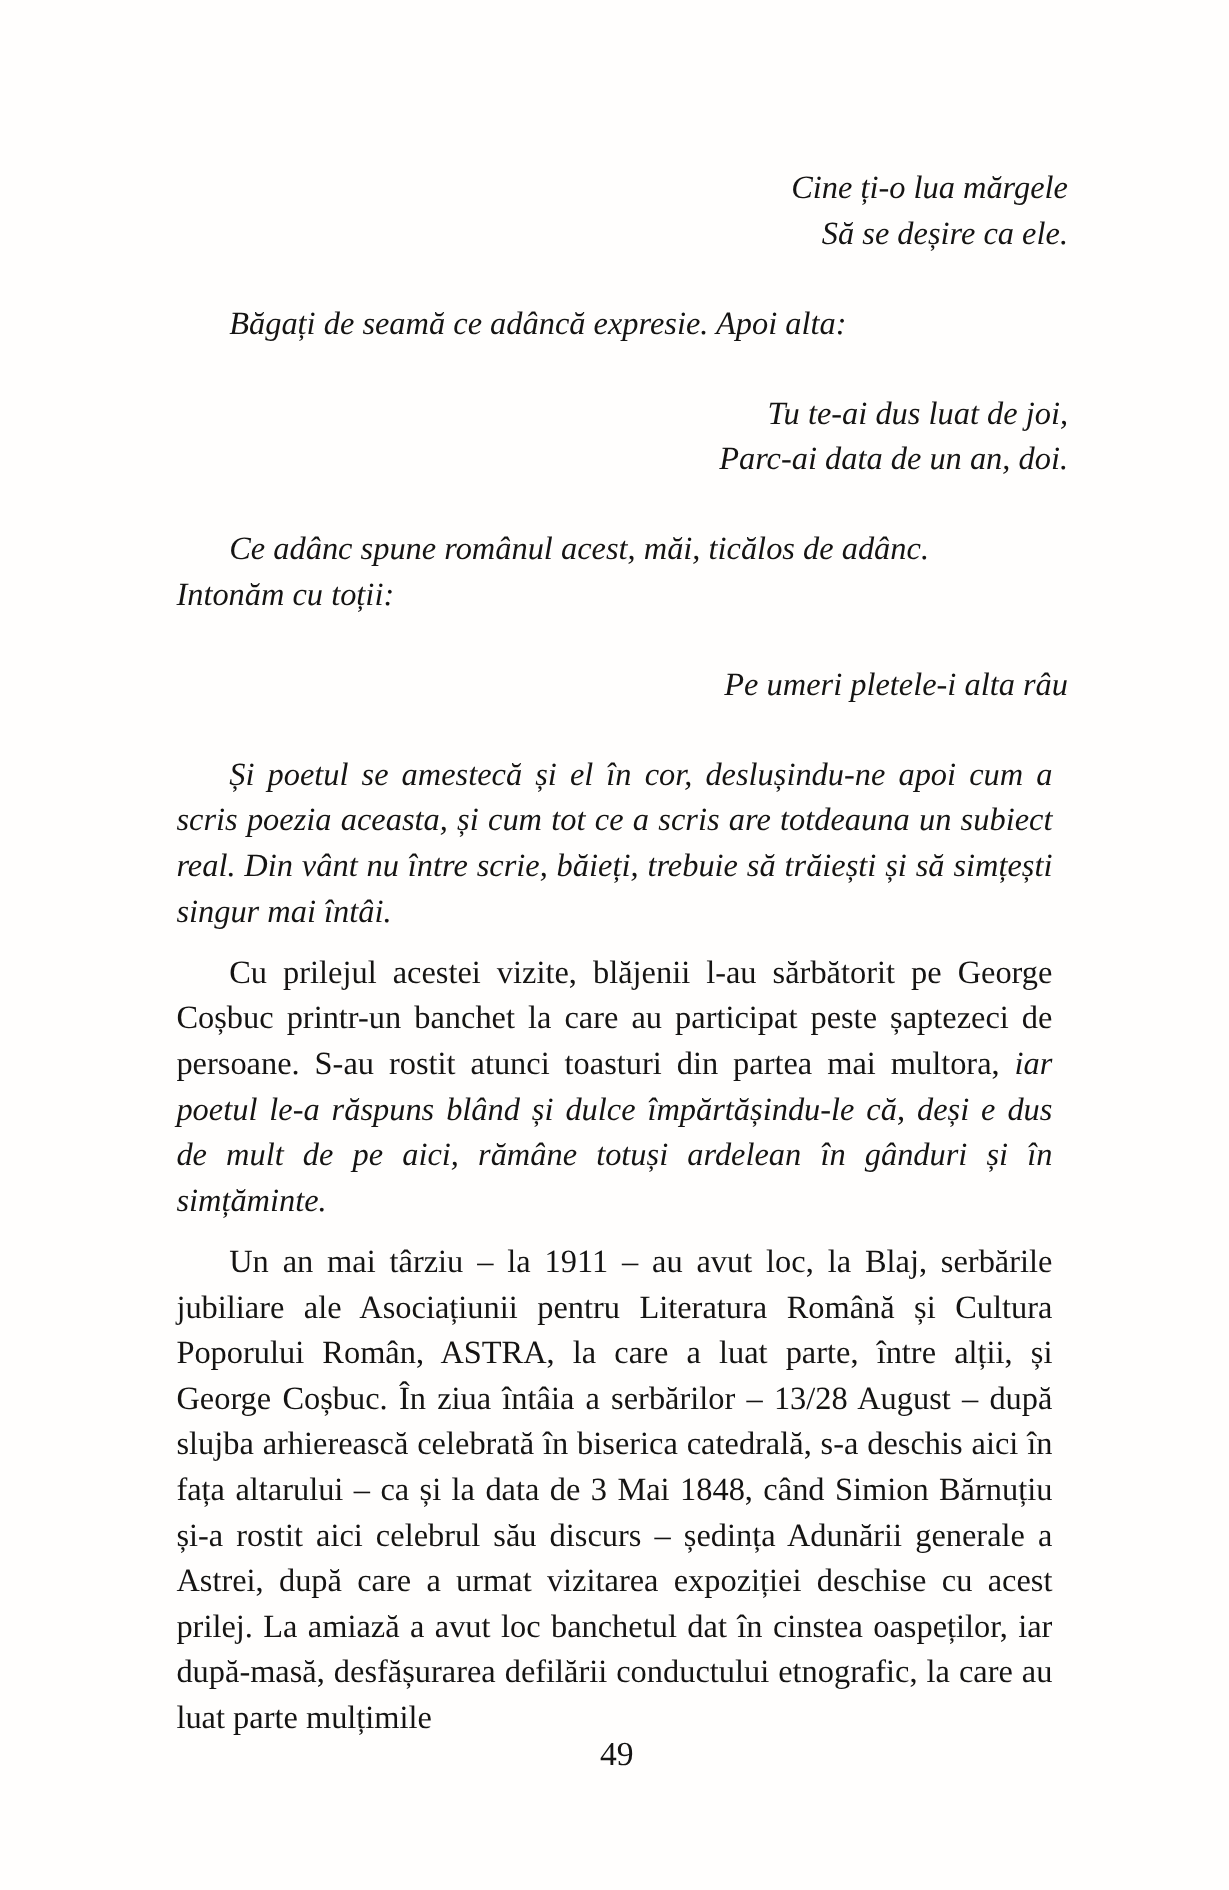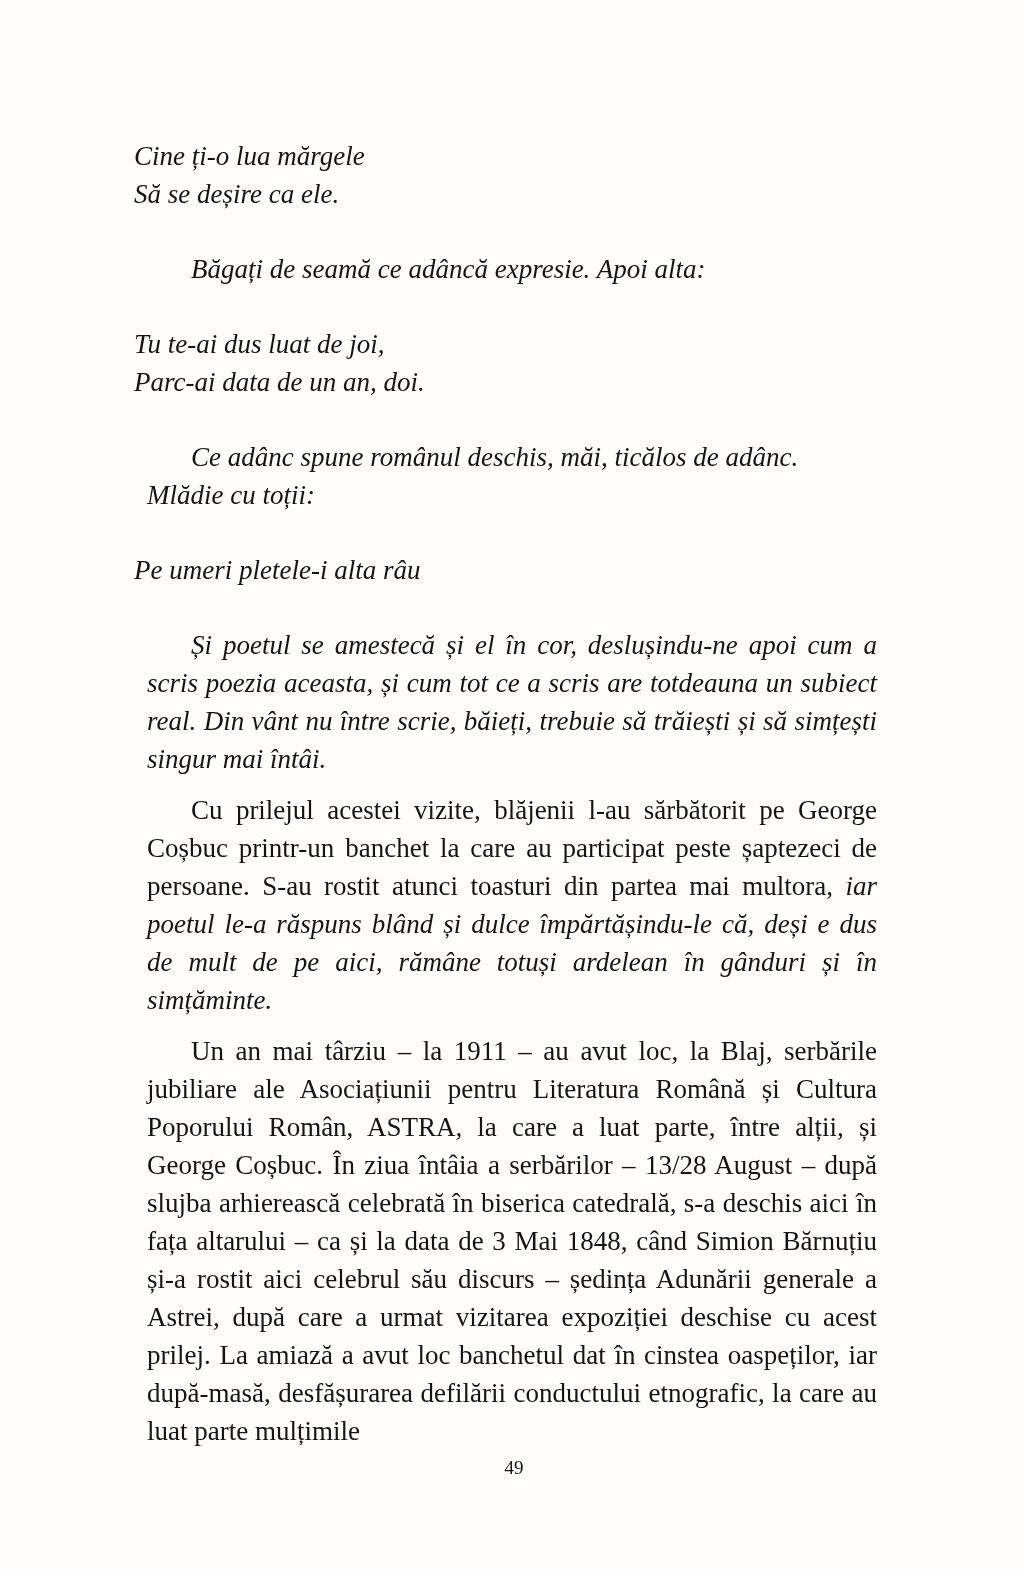--- a/index.html
+++ b/index.html
@@ -17,21 +17,21 @@
     overflow: hidden;
   }
   .content {
     width: 756px;
     margin: 0 auto;
     padding-top: 100px;
     font-size: 27px;
     line-height: 38px;
   }
   .verse {
-    text-align: left;
+    text-align: right;
     font-style: italic;
     margin: 37px 0;
   }
   .verse-line {
     white-space: nowrap;
   }
   p.para {
     margin: 13px;
     text-align: justify;
     text-indent: 44px;
@@ -41,39 +41,39 @@
   }
   p.para span.roman {
     font-style: normal;
   }
   .page-number {
     position: absolute;
     bottom: 96px;
     left: 4px;
     right: 0;
     text-align: center;
-    font-size: 19px;
+    font-size: 28px;
     font-style: normal;
   }
 </style>
 </head>
 <body>
 
 <div class="page">
   <div class="content">
       <div class="verse">
         <div class="verse-line">Cine ți-o lua mărgele</div>
         <div class="verse-line">Să se deșire ca ele.</div>
       </div>
       <p class="para"><span class="italic">Băgați de seamă ce adâncă expresie. Apoi alta:</span></p>
       <div class="verse">
         <div class="verse-line">Tu te-ai dus luat de joi,</div>
         <div class="verse-line">Parc-ai data de un an, doi.</div>
       </div>
-      <p class="para"><span class="italic">Ce adânc spune românul deschis, măi, ticălos de adânc.</span><br><span class="italic">Mlădie cu toții:</span></p>
+      <p class="para"><span class="italic">Ce adânc spune românul acest, măi, ticălos de adânc.</span><br><span class="italic">Intonăm cu toții:</span></p>
       <div class="verse">
         <div class="verse-line">Pe umeri pletele-i alta râu</div>
       </div>
       <p class="para"><span class="italic">Și poetul se amestecă și el în cor, deslușindu-ne apoi cum a scris poezia aceasta, și cum tot ce a scris are totdeauna un subiect real. Din vânt nu între scrie, băieți, trebuie să trăiești și să simțești singur mai întâi.</span></p>
       <p class="para"><span class="roman">Cu prilejul acestei vizite, blăjenii l-au sărbătorit pe George Coșbuc printr-un banchet la care au participat peste șaptezeci de persoane. S-au rostit atunci toasturi din partea mai multora, </span><span class="italic">iar poetul le-a răspuns blând și dulce împărtășindu-le că, deși e dus de mult de pe aici, rămâne totuși ardelean în gânduri și în simțăminte.</span></p>
       <p class="para"><span class="roman">Un an mai târziu – la 1911 – au avut loc, la Blaj, serbările jubiliare ale Asociațiunii pentru Literatura Română și Cultura Poporului Român, ASTRA, la care a luat parte, între alții, și George Coșbuc. În ziua întâia a serbărilor – 13/28 August – după slujba arhierească celebrată în biserica catedrală, s-a deschis aici în fața altarului – ca și la data de 3 Mai 1848, când Simion Bărnuțiu și-a rostit aici celebrul său discurs – ședința Adunării generale a Astrei, după care a urmat vizitarea expoziției deschise cu acest prilej. La amiază a avut loc banchetul dat în cinstea oaspeților, iar după-masă, desfășurarea defilării conductului etnografic, la care au luat parte mulțimile</span></p>
     </div>
   <div class="page-number">49</div>
 </div>
 

